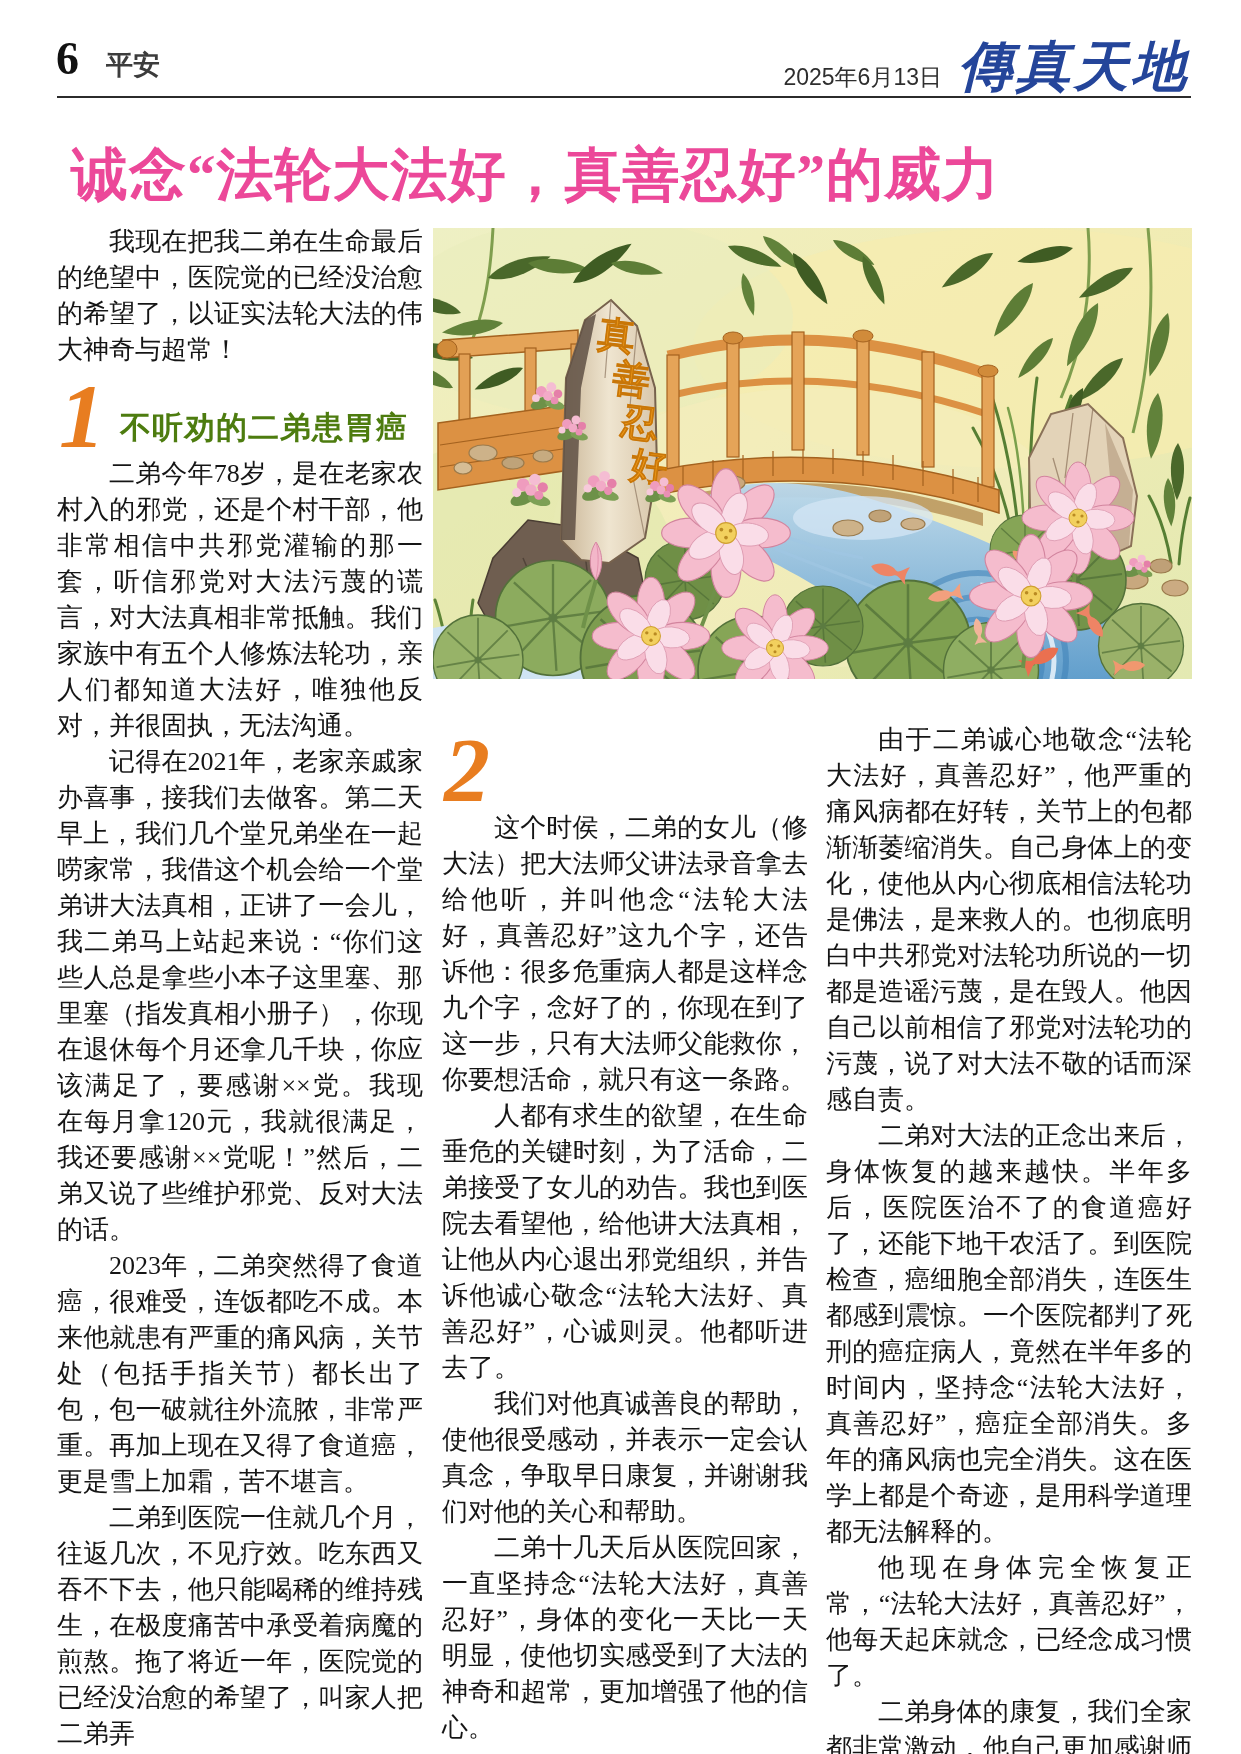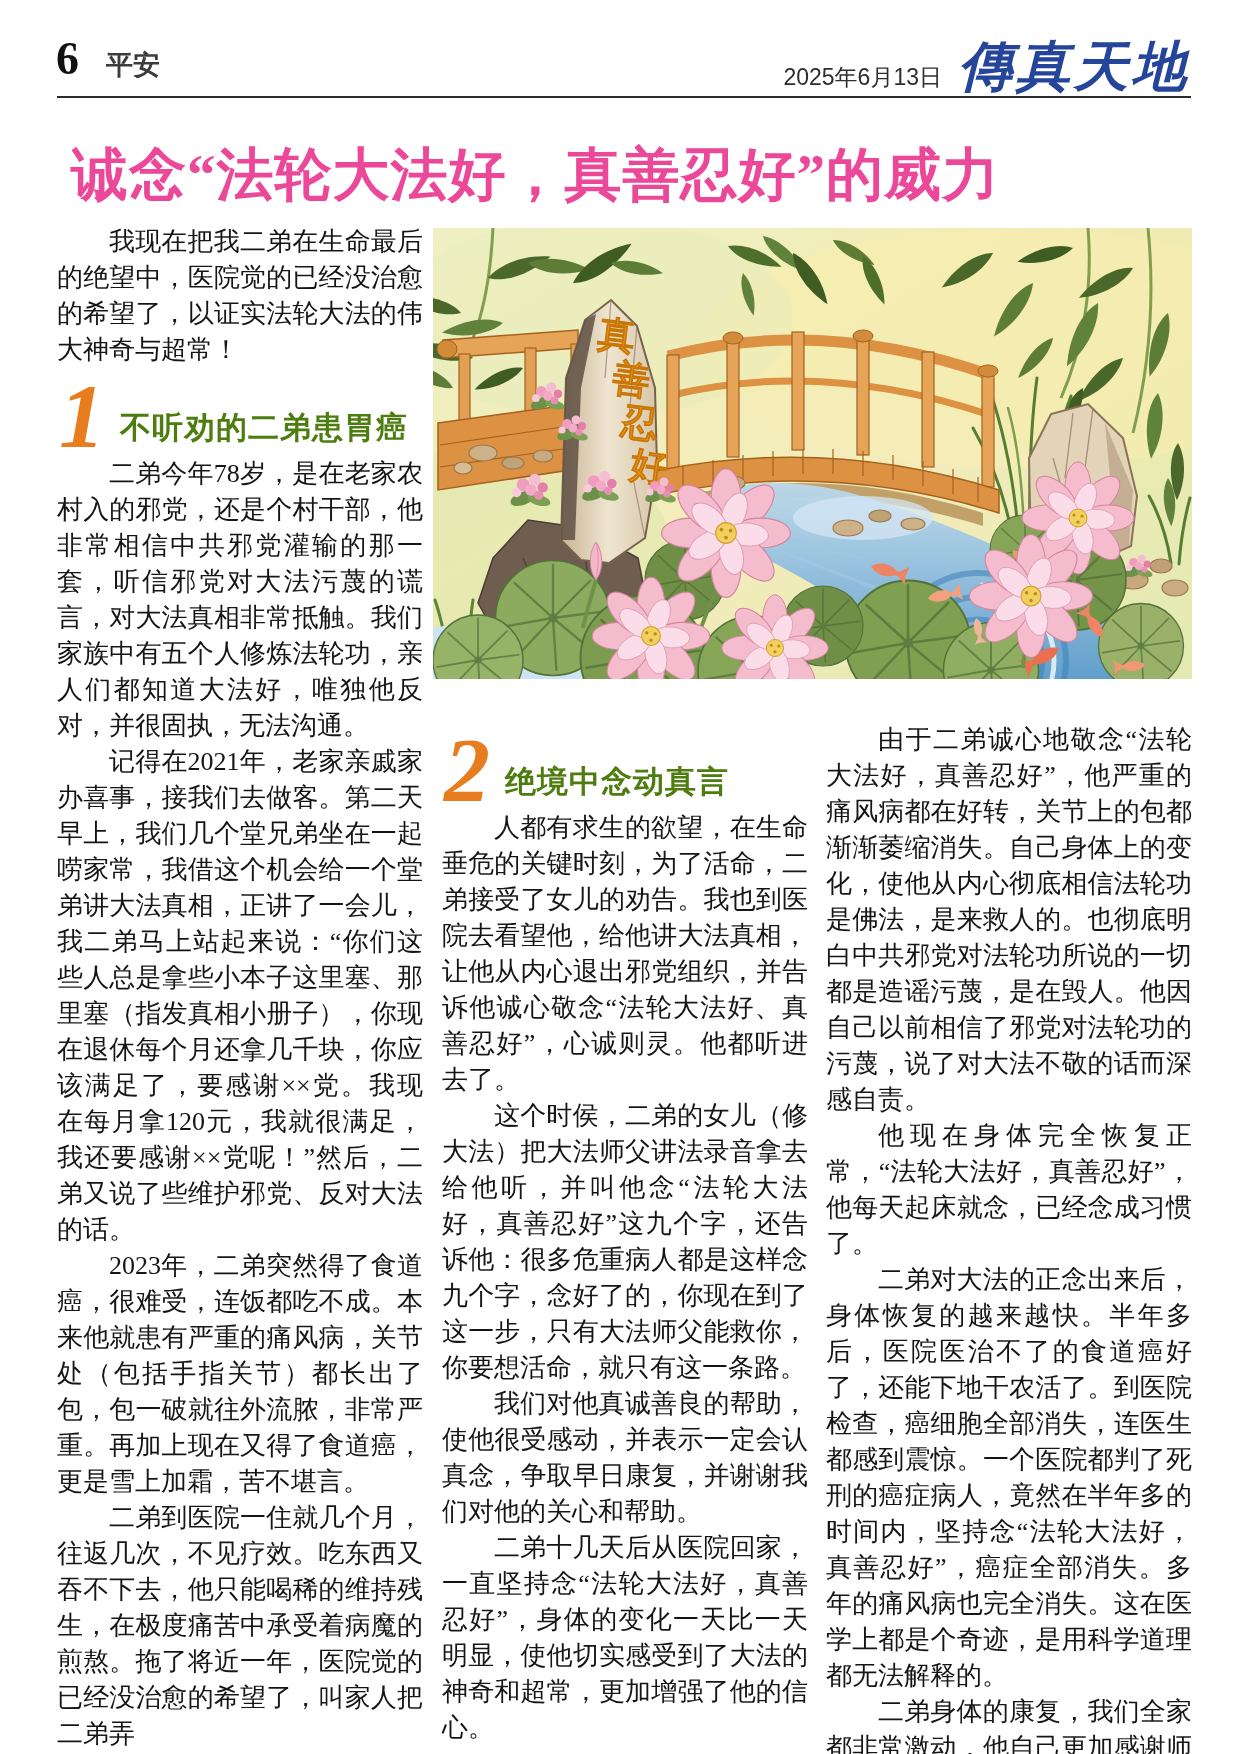--- a/index.html
+++ b/index.html
@@ -345,31 +345,30 @@
         <use href="#lotus" transform="translate(342,420) scale(.95)"></use>
         <use href="#lotus" transform="translate(645,290)"></use>
         <use href="#lotus" transform="translate(598,368) scale(1.1)"></use>
       </g>
     </svg>
   </div>
 
   <div class="col col-mid">
     <div class="section-head">
       <span class="section-num">2</span>
-      <span class="section-title">绝境中念动真言</span>
     </div>
+    <p class="body-p">这个时侯，二弟的女儿（修大法）把大法师父讲法录音拿去给他听，并叫他念“法轮大法好，真善忍好”这九个字，还告诉他：很多危重病人都是这样念九个字，念好了的，你现在到了这一步，只有大法师父能救你，你要想活命，就只有这一条路。</p>
     <p class="body-p">人都有求生的欲望，在生命垂危的关键时刻，为了活命，二弟接受了女儿的劝告。我也到医院去看望他，给他讲大法真相，让他从内心退出邪党组织，并告诉他诚心敬念“法轮大法好、真善忍好”，心诚则灵。他都听进去了。</p>
-    <p class="body-p">这个时侯，二弟的女儿（修大法）把大法师父讲法录音拿去给他听，并叫他念“法轮大法好，真善忍好”这九个字，还告诉他：很多危重病人都是这样念九个字，念好了的，你现在到了这一步，只有大法师父能救你，你要想活命，就只有这一条路。</p>
     <p class="body-p">我们对他真诚善良的帮助，使他很受感动，并表示一定会认真念，争取早日康复，并谢谢我们对他的关心和帮助。</p>
     <p class="body-p">二弟十几天后从医院回家，一直坚持念“法轮大法好，真善忍好”，身体的变化一天比一天明显，使他切实感受到了大法的神奇和超常，更加增强了他的信心。</p>
   </div>
 
   <div class="col col-right">
     <p class="body-p">由于二弟诚心地敬念“法轮大法好，真善忍好”，他严重的痛风病都在好转，关节上的包都渐渐萎缩消失。自己身体上的变化，使他从内心彻底相信法轮功是佛法，是来救人的。也彻底明白中共邪党对法轮功所说的一切都是造谣污蔑，是在毁人。他因自己以前相信了邪党对法轮功的污蔑，说了对大法不敬的话而深感自责。</p>
+    <p class="body-p">二弟对大法的正念出来后，身体恢复的越来越快。半年多后，医院医治不了的食道癌好了，还能下地干农活了。到医院检查，癌细胞全部消失，连医生都感到震惊。一个医院都判了死刑的癌症病人，竟然在半年多的时间内，坚持念“法轮大法好，真善忍好”，癌症全部消失。多年的痛风病也完全消失。这在医学上都是个奇迹，是用科学道理都无法解释的。</p>
     <p class="body-p">他现在身体完全恢复正常，“法轮大法好，真善忍好”，他每天起床就念，已经念成习惯了。</p>
-    <p class="body-p">二弟对大法的正念出来后，身体恢复的越来越快。半年多后，医院医治不了的食道癌好了，还能下地干农活了。到医院检查，癌细胞全部消失，连医生都感到震惊。一个医院都判了死刑的癌症病人，竟然在半年多的时间内，坚持念“法轮大法好，真善忍好”，癌症全部消失。多年的痛风病也完全消失。这在医学上都是个奇迹，是用科学道理都无法解释的。</p>
     <p class="body-p p-rel">
       <span>二弟身体的康复，我们全家都非常激动，他自己更加感谢师父对他的救命之恩！</span>
       
     </p>
   </div>
 
 </div>
 
 </body></html>

